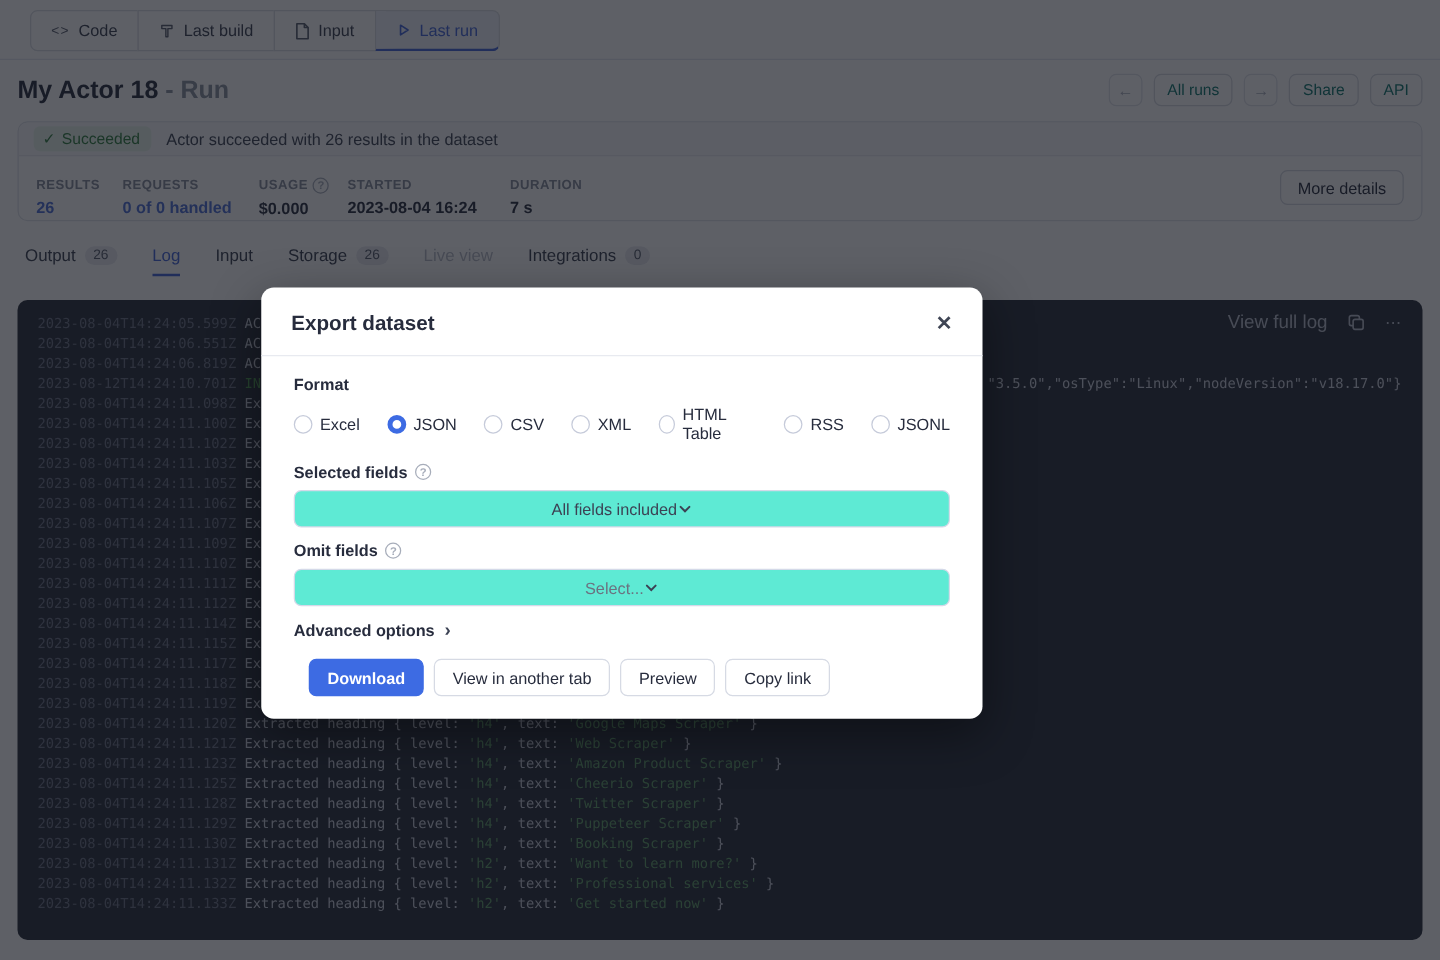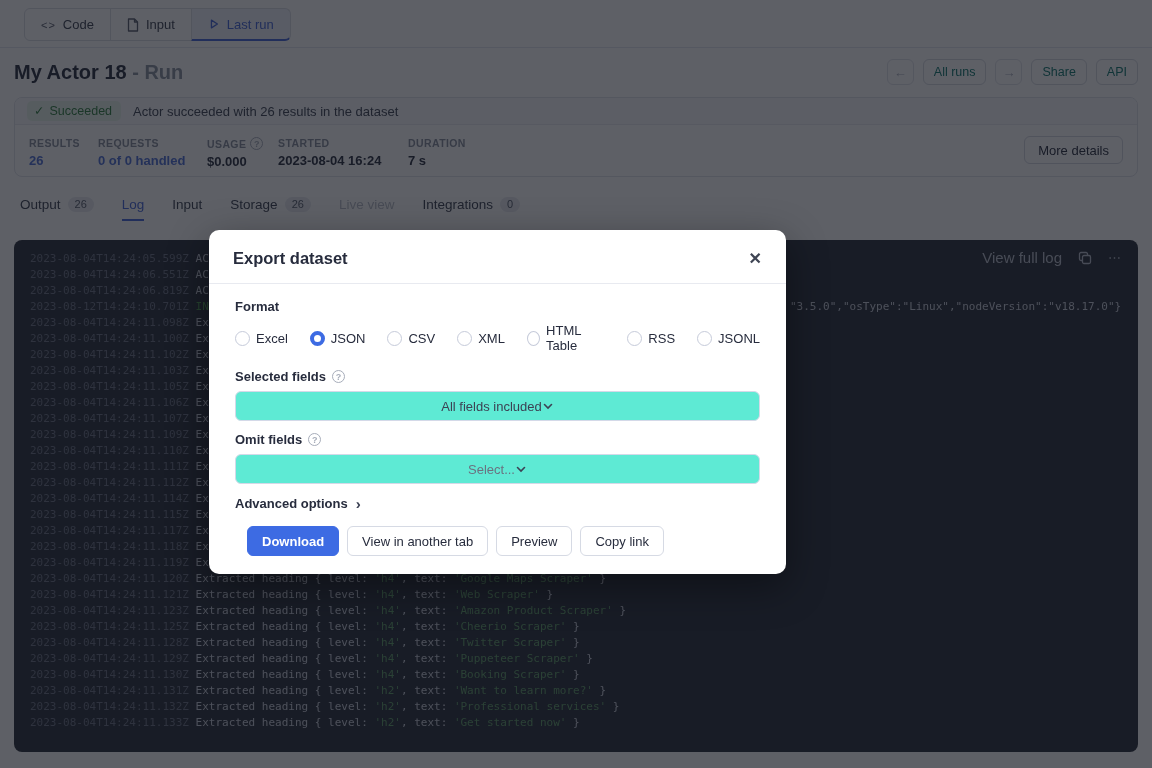--- a/index.html
+++ b/index.html
@@ -29,21 +29,21 @@
   .hbtn.nav { width:27px; padding:0; color:#a9aebc; border-color:#e0e2e9; font-size:13px; }
 
   
   .status-panel { position:absolute; left:14px; right:14px; top:97px; height:80px;
     border:1px solid #dfe2e9; border-radius:8px; background:#fff; overflow:hidden; }
   .status-row { height:27px; background:#f7f8fa; border-bottom:1px solid #e8eaef;
     display:flex; align-items:center; gap:12px; padding:0 12px; }
   .status-badge { display:inline-flex; align-items:center; gap:5px; background:#e7f3ea; color:#2f7d3f;
     font-size:12.5px; padding:2px 9px 3px 7px; border-radius:5px; }
   .status-msg { font-size:13px; color:#3c4252; }
-  .stats-row { display:flex; align-items:flex-start; padding:12px 14px 0 14px; position:relative; height:53px; }
+  .stats-row { display:flex; align-items:center; padding:12px 14px 0 14px; position:relative; height:53px; }
   .stat { margin-right:0; }
   .stat .lbl { font-size:10.5px; font-weight:700; letter-spacing:.4px; color:#868d9c; display:flex; align-items:center; gap:4px; }
   .stat .val { margin-top:4px; font-size:13px; font-weight:700; color:#272c3d; }
   .stat .val.link { color:#4d6fd6; }
   .stat:nth-child(1){ width:69px; } .stat:nth-child(2){ width:109px; }
   .stat:nth-child(3){ width:71px; } .stat:nth-child(4){ width:130px; }
   .more-details { position:absolute; right:14px; top:11px; height:28px; padding:0 13px;
     border:1px solid #d3d6df; border-radius:6px; background:#fff; font-size:13px; color:#272c3d; cursor:pointer;
     display:inline-flex; align-items:center; }
   .help-ic { width:13px; height:13px; border:1px solid #a7adba; border-radius:50%; color:#a7adba;
@@ -100,20 +100,28 @@
 <body>
 
 <div class="page">
 
   <div class="topnav" id="topnav">
       <div class="seg-tab">
         <span class="tab-icon">
           <span style="font-size:11px;letter-spacing:1px;">&lt;&gt;</span>
         </span>
         <span>Code</span>
+      </div>
+      <div class="seg-tab">
+        <span class="tab-icon">
+          <svg width="13" height="13" viewBox="0 0 16 16" fill="none" stroke="currentColor" stroke-width="1.4" stroke-linejoin="round">
+            <path d="M3 3h10v3h-4v8H7V6H3z"></path>
+          </svg>
+        </span>
+        <span>Last build</span>
       </div>
       <div class="seg-tab">
         <span class="tab-icon">
           <svg width="12" height="14" viewBox="0 0 12 14" fill="none" stroke="currentColor" stroke-width="1.3" stroke-linejoin="round">
             <path d="M1.5 1h6l3 3v9h-9z"></path>
             <path d="M7.5 1v3h3"></path>
           </svg>
         </span>
         <span>Input</span>
       </div>

